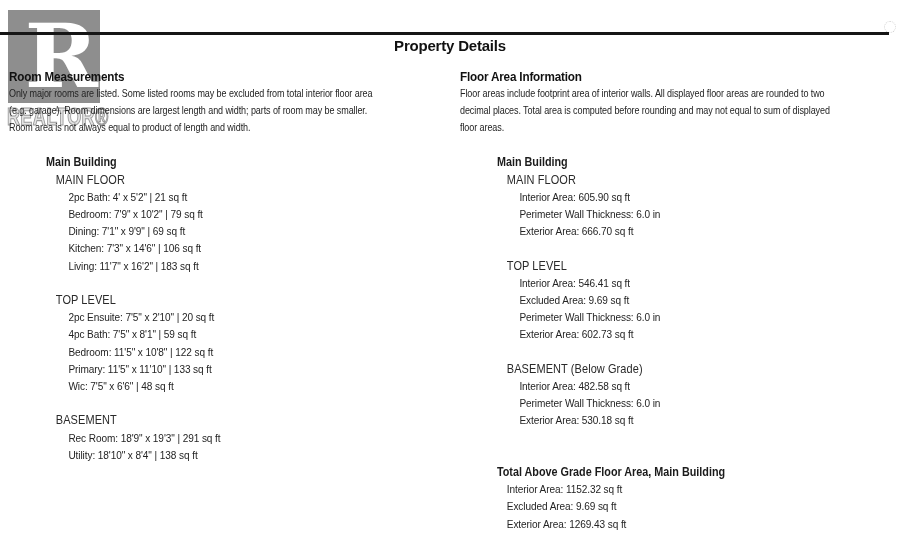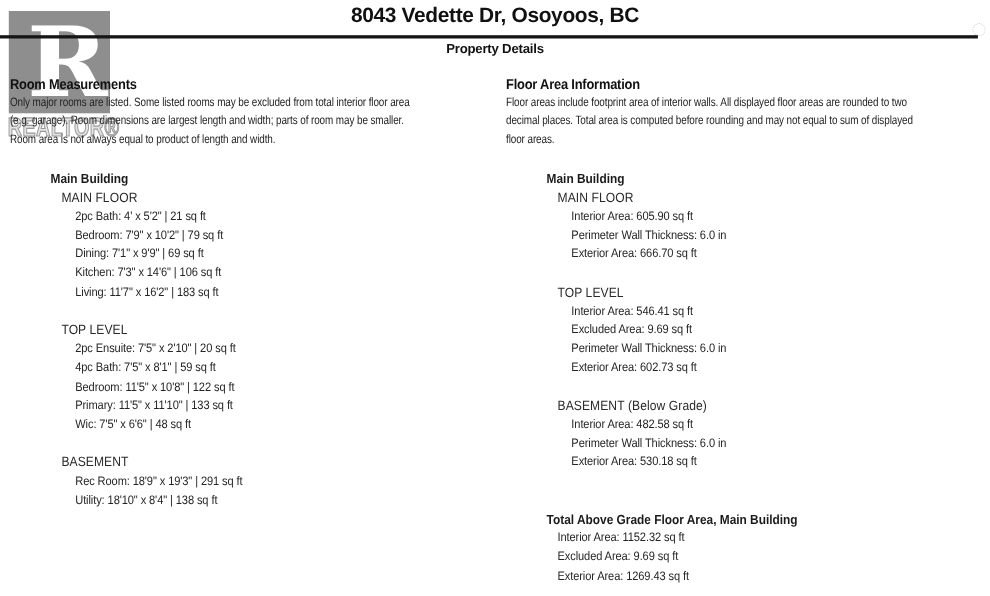--- a/index.html
+++ b/index.html
@@ -10,21 +10,21 @@
   
   .title{
     position:absolute;top:4px;left:0;width:900px;text-align:center;
     font-size:19px;font-weight:bold;letter-spacing:-0.3px;color:#111;z-index:3;
   }
   .rule{
     position:absolute;top:32px;left:0;width:889px;height:2.5px;background:#151515;z-index:2;
   }
   .subtitle{
     position:absolute;top:37px;left:0;width:900px;text-align:center;
-    font-size:12px;font-weight:bold;letter-spacing:-0.2px;color:#111;z-index:3;
+    font-size:15px;font-weight:bold;letter-spacing:-0.2px;color:#111;z-index:3;
   }
   .artifact{
     position:absolute;left:884px;top:21px;width:10px;height:10px;border-radius:50%;
     border:1px dotted #d2d2d2;z-index:1;
   }
   
   .logo{position:absolute;left:0;top:0;z-index:0;opacity:0.9;}
   .logo-block{
     position:absolute;left:8px;top:10px;width:92px;height:93px;background:#828282;
     display:flex;align-items:center;justify-content:flex-end;box-sizing:border-box;
@@ -80,21 +80,20 @@
 
 <div class="page">
 
   <div class="logo">
     <div class="logo-block">
       <span class="logo-letter">R</span>
     </div>
     <div class="logo-word">REALTOR®</div>
   </div>
 
-  <div class="title">8043 Vedette Dr, Osoyoos, BC</div>
   <div class="rule"></div>
   <div class="subtitle">Property Details</div>
   <div class="artifact"></div>
 
   <div class="col col-left">
     <div class="sec-heading">Room Measurements</div>
     <div class="disclaimer">
         <div class="line">Only major rooms are listed. Some listed rooms may be excluded from total interior floor area</div>
         <div class="line">(e.g. garage). Room dimensions are largest length and width; parts of room may be smaller.</div>
         <div class="line">Room area is not always equal to product of length and width.</div>

